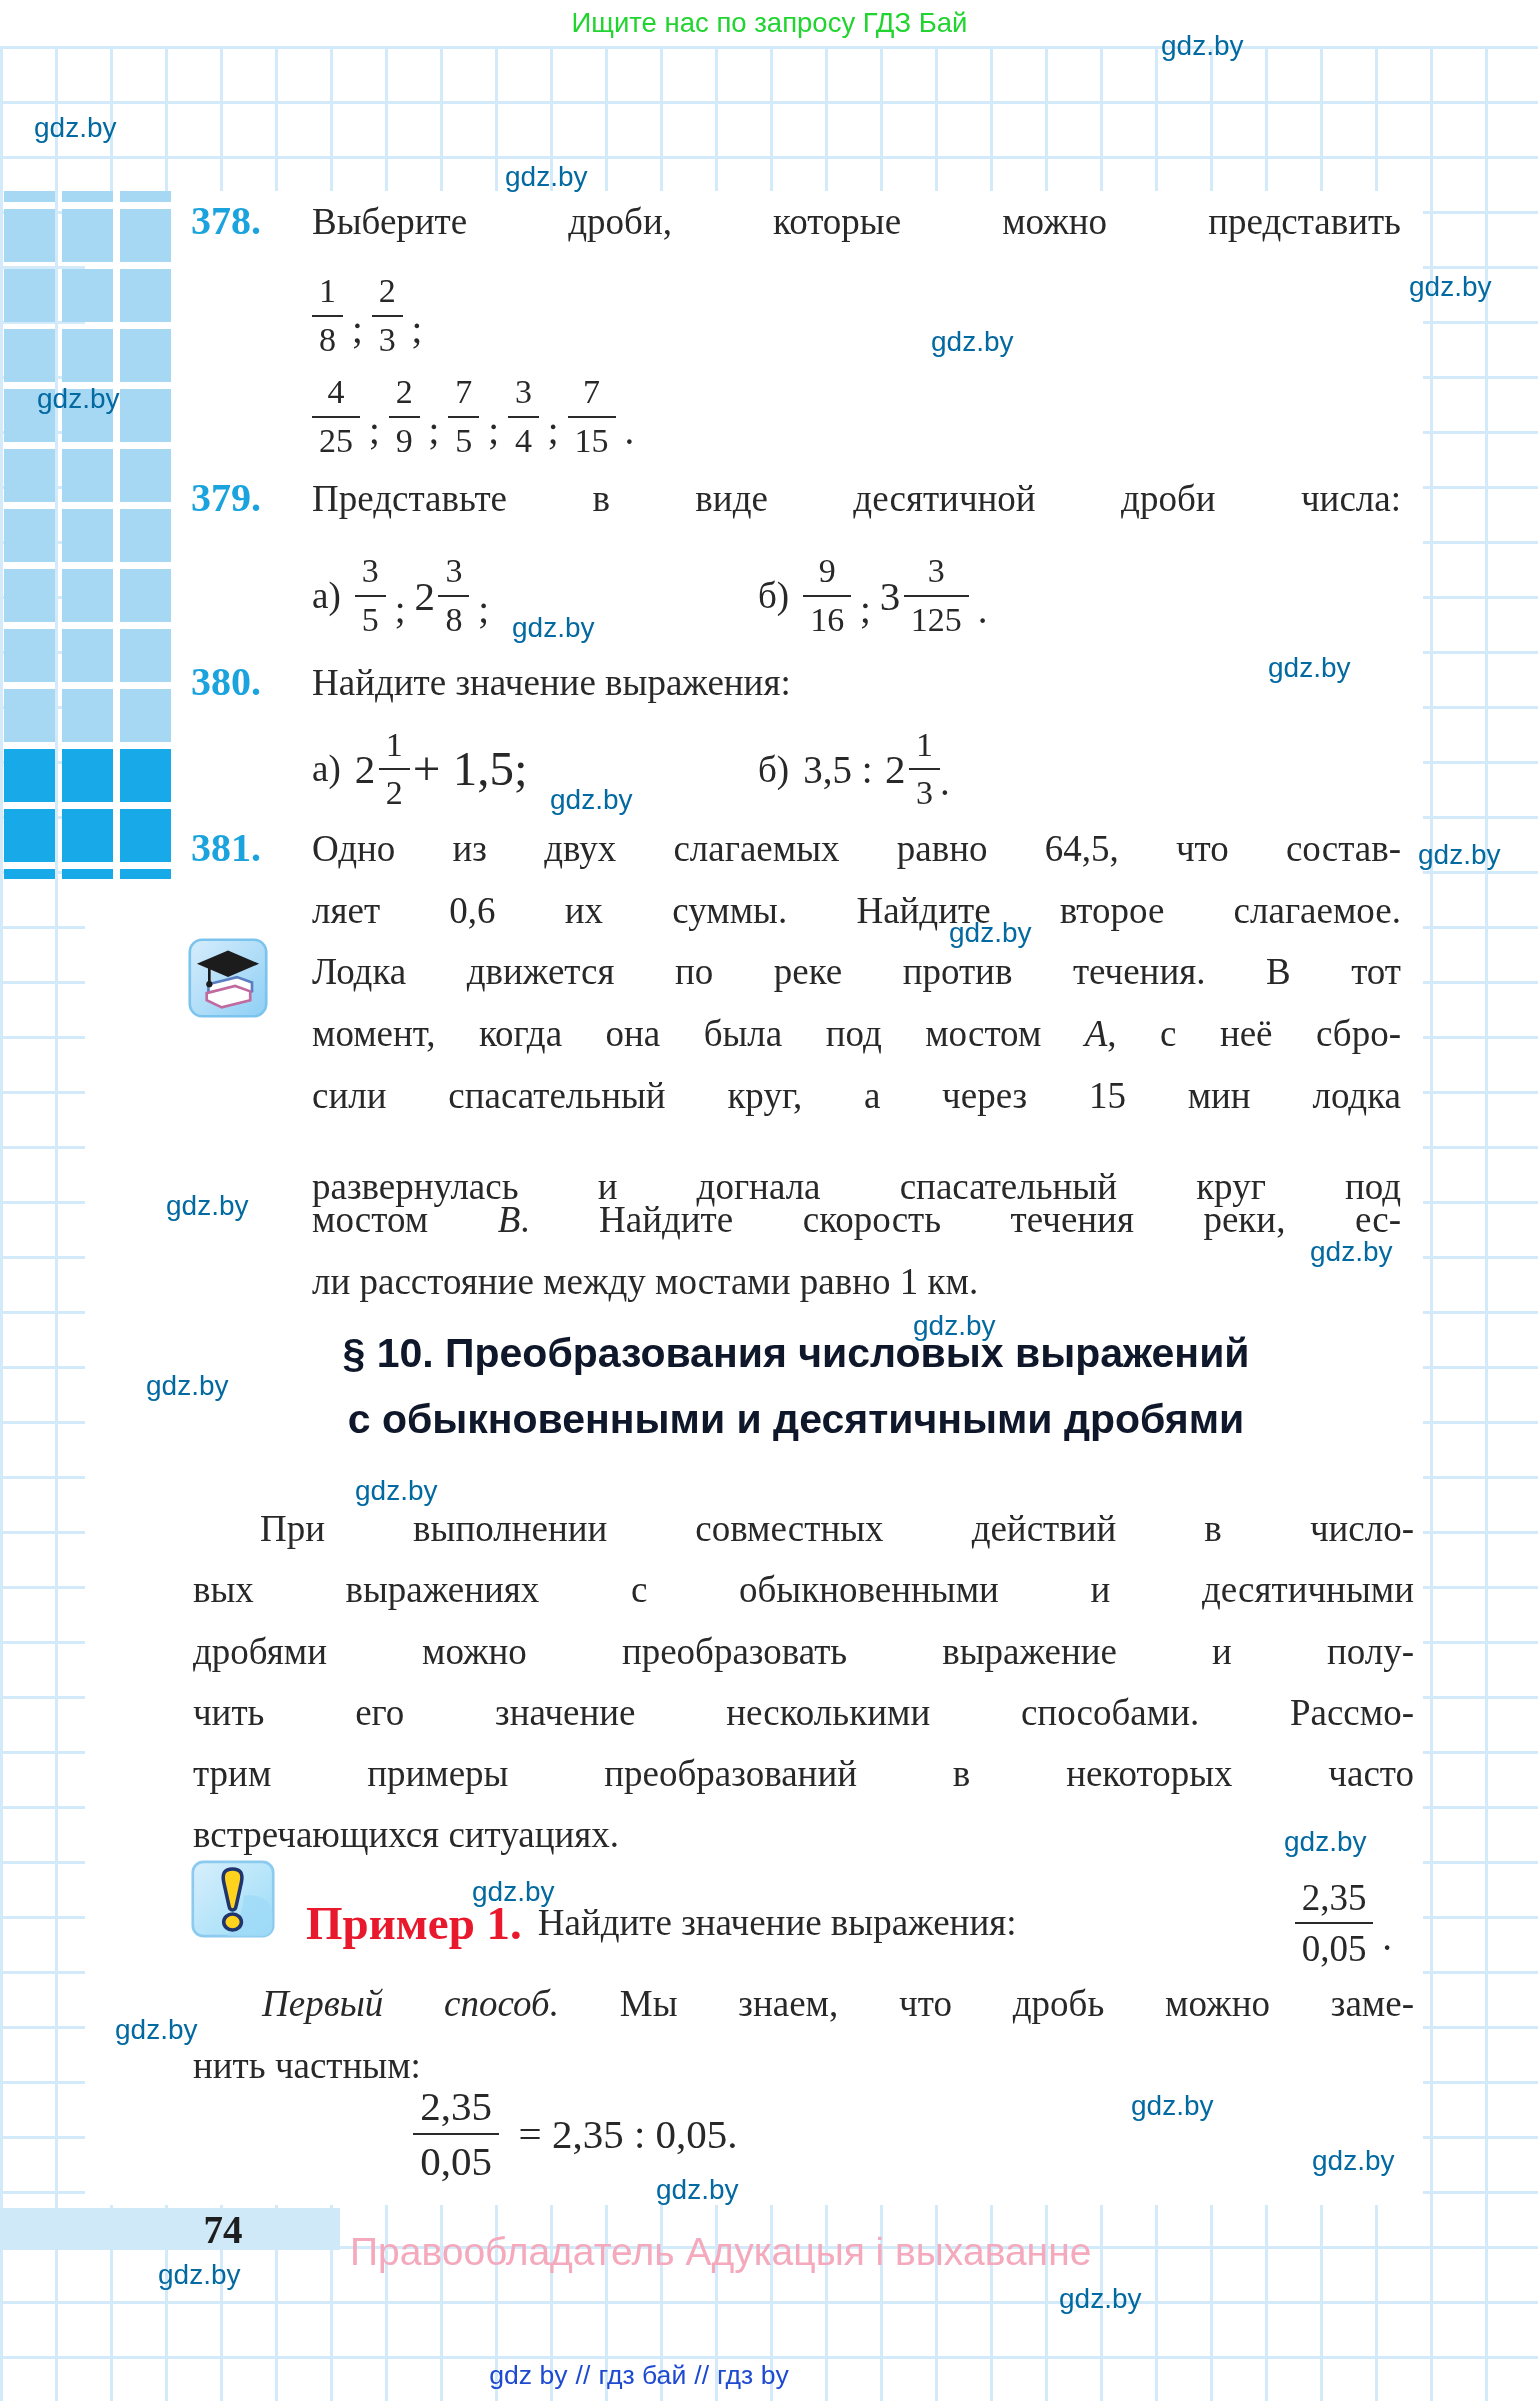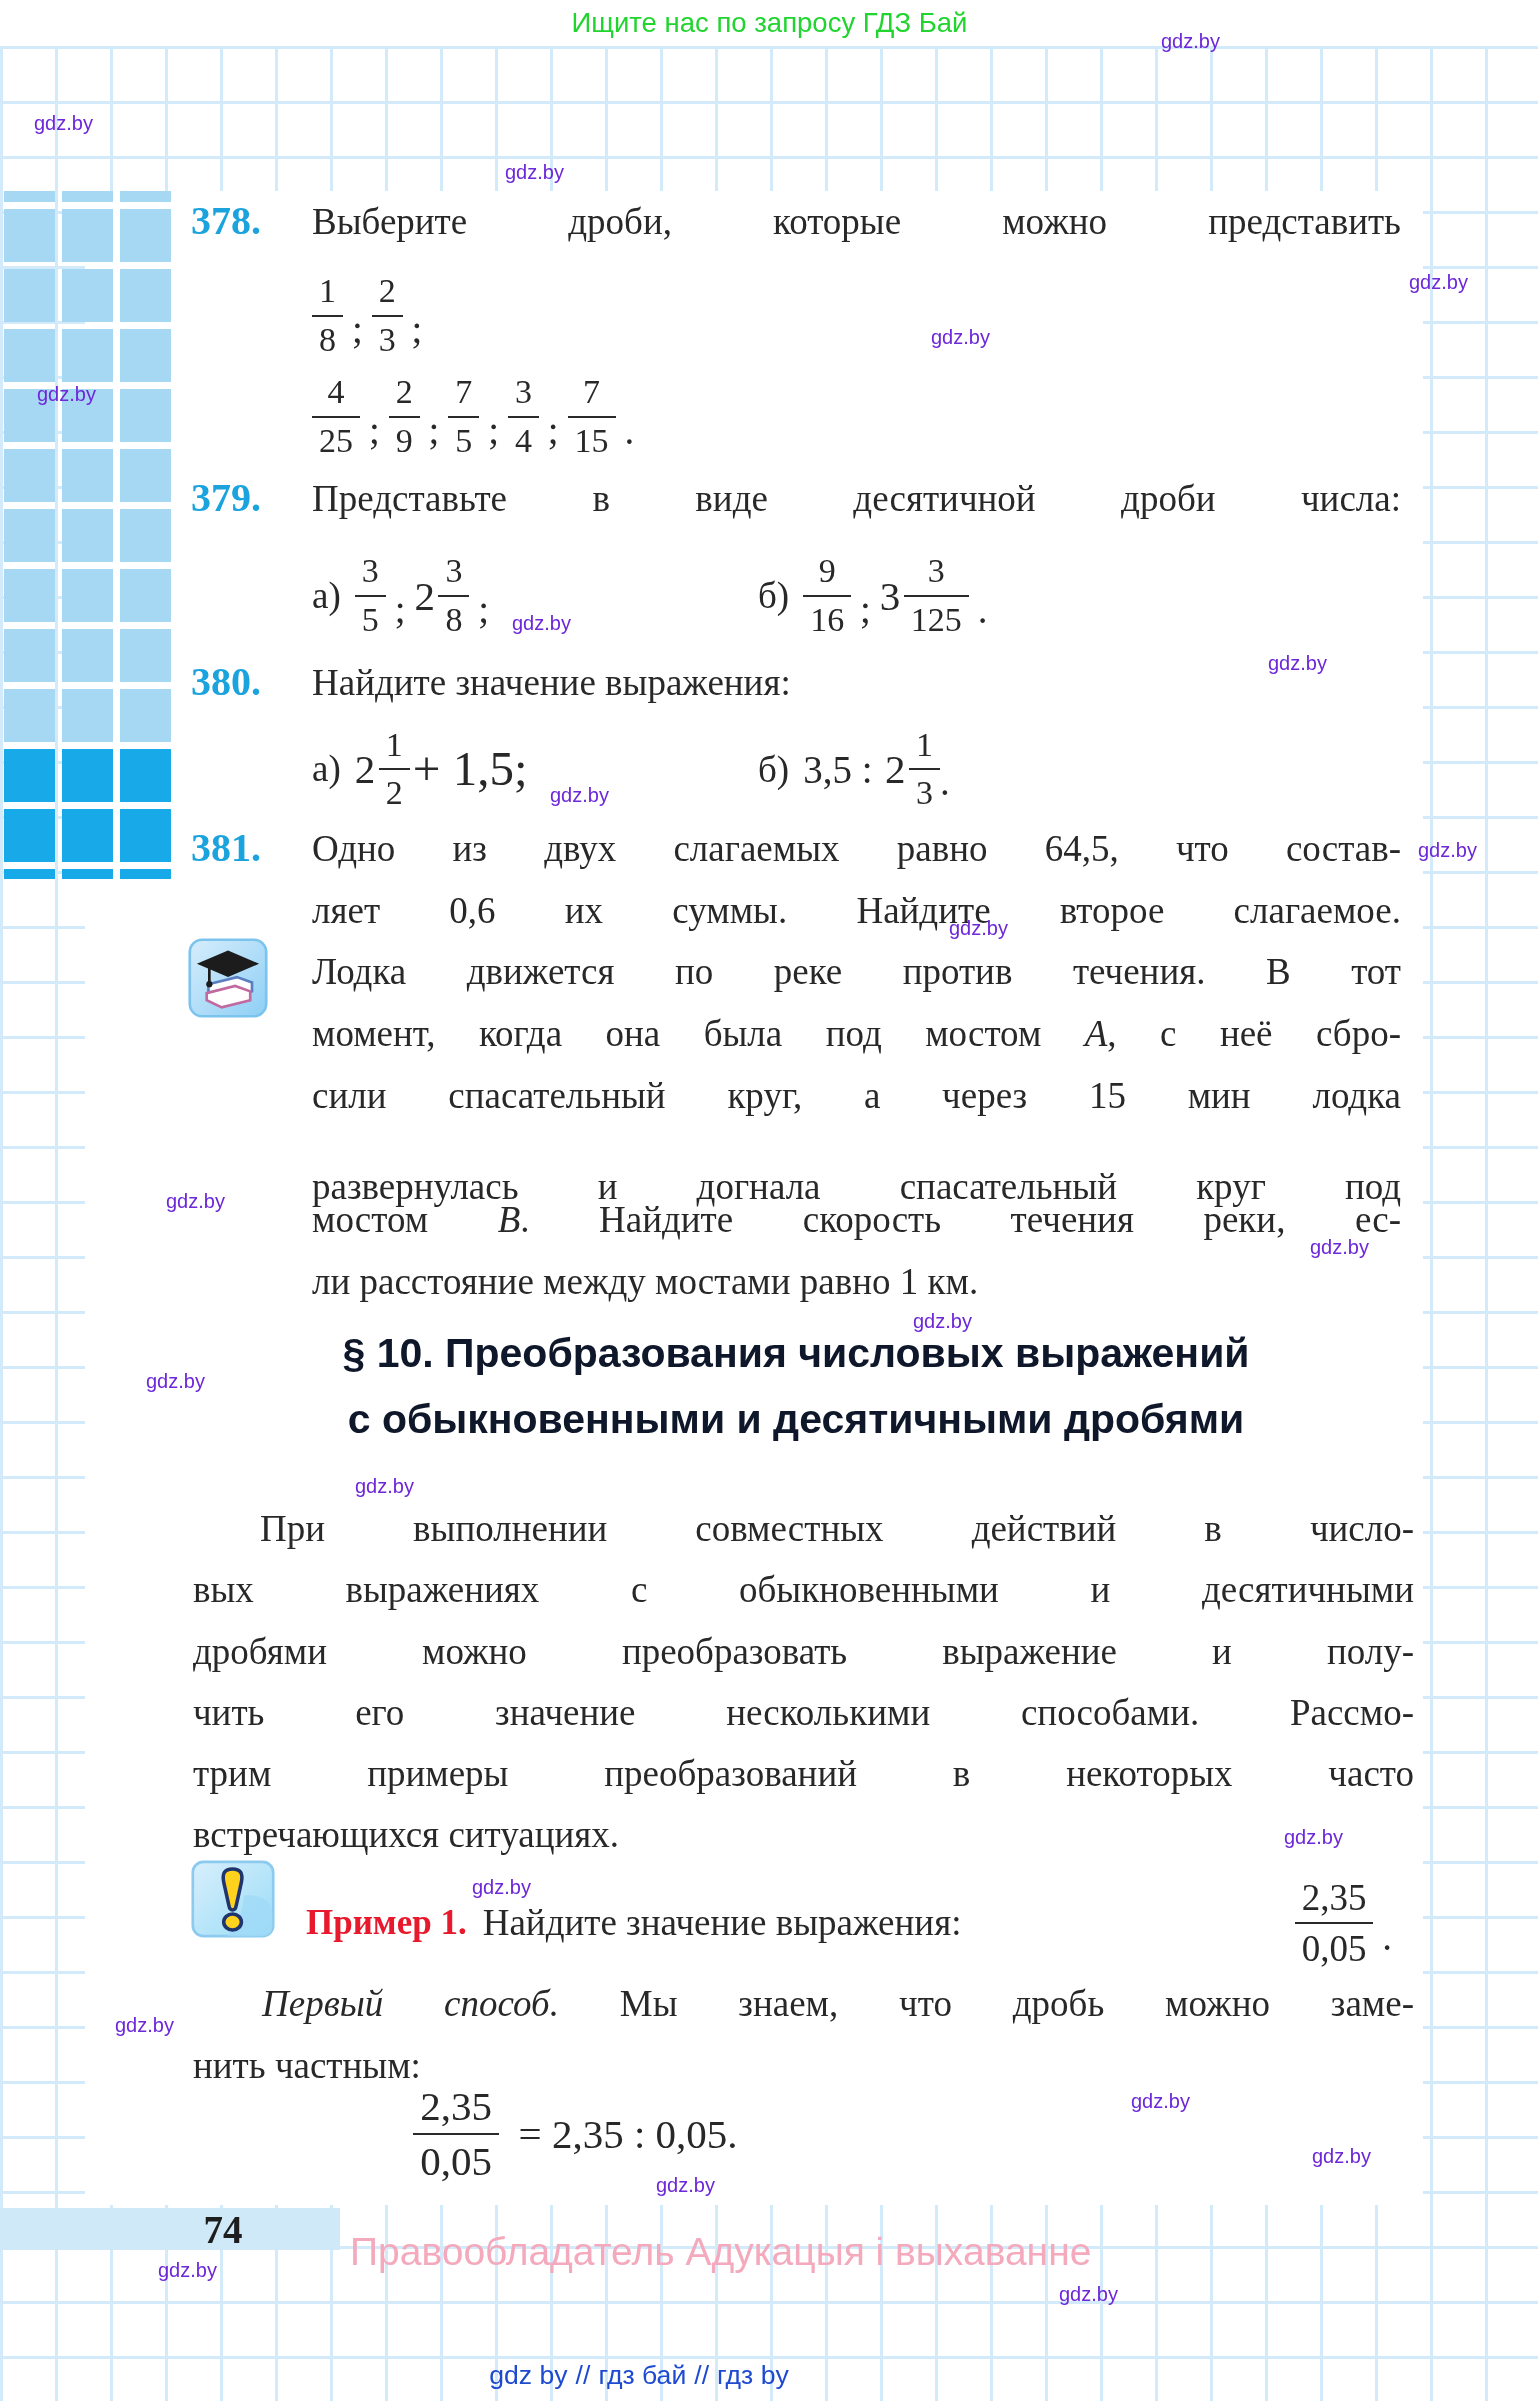--- a/index.html
+++ b/index.html
@@ -16,21 +16,21 @@
   .content-bg{position:absolute;left:85px;top:191px;width:1338px;height:2014px;background:#ffffff;}
 
   
   .squares{position:absolute;left:3.5px;top:191px;width:172px;}
   .sq-row{display:flex;gap:7px;margin-bottom:7px;}
   .sq{width:51px;height:53px;background:#a6d7f3;}
   .sq-row.sliver .sq{height:10.6px;}
   .sq-row.dark .sq{background:#18a9e8;}
 
   
-  .wm{position:absolute;font-family:"Liberation Sans",sans-serif;font-size:20px;color:#6d28d9;white-space:nowrap;}
+  .wm{position:absolute;font-family:"Liberation Sans",sans-serif;font-size:28px;color:#0369a1;white-space:nowrap;}
 
   .green-banner{position:absolute;left:0;top:7px;width:1539px;text-align:center;
     font-family:"Liberation Sans",sans-serif;font-size:27.5px;color:#21d42f;}
 
   
   .pnum{position:absolute;left:191px;width:115px;font-weight:bold;font-size:40px;color:#1ba3dd;}
   .tline{position:absolute;left:312px;width:1089px;font-size:37px;line-height:50px;white-space:nowrap;}
   .jline{position:absolute;left:312px;width:1089px;font-size:37px;line-height:50px;
          text-align:justify;text-align-last:justify;}
   .leftline{white-space:nowrap;}
@@ -293,21 +293,21 @@
           <stop offset="1" stop-color="#9adcf7"></stop>
       </linearGradient>
     </defs>
     <rect x="2" y="2" width="91" height="84" rx="12" fill="url(#exbg)" stroke="#8ccbef" stroke-width="3"></rect>
     <path d="M60,40 Q90,38 92,60 L92,74 Q92,86 80,86 L40,86 Q58,70 60,40 Z" fill="#9fd9f6" opacity="0.8"></path>
     <path d="M47,10 C56,10 59,15 57,25 L51,52 C50,58 44,58 43,52 L37,25 C35,15 38,10 47,10 Z" fill="#ffd21e" stroke="#20356e" stroke-width="4"></path>
     <ellipse cx="47" cy="70" rx="10" ry="9" fill="#ffd21e" stroke="#20356e" stroke-width="4"></ellipse>
   </svg>
 </div>
 <div class="tline flexline" style="left:306px;top:1872px;width:1095px;height:102px;">
-  <span class="red" style="font-size:35px;margin-right:16px;">Пример 1.</span>
+  <span class="red" style="font-size:47px;margin-right:16px;">Пример 1.</span>
   <span style="font-size:37px;flex:1;">Найдите значение выражения:</span>
   <span class="frac" style="font-size:37px;">
     <span class="fn">2,35</span>
       <span class="fd">0,05</span>
   </span>
   <span class="sep">.</span>
 </div>
 <div class="para-line" style="left:262px;width:1152px;top:1979px;">
   <i>Первый способ.</i><span> Мы знаем, что дробь можно заме-</span>
 </div>

